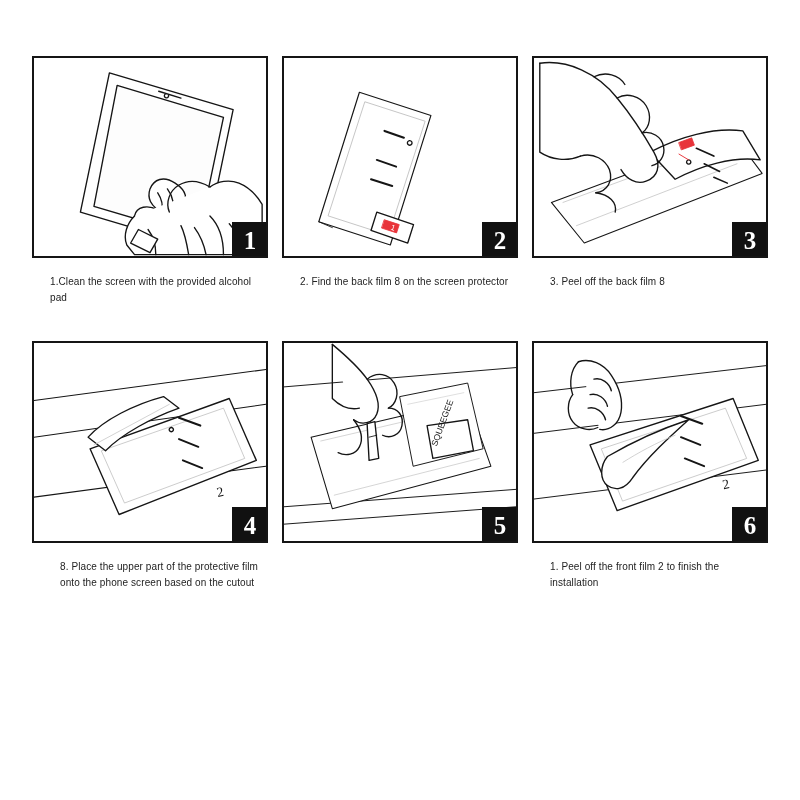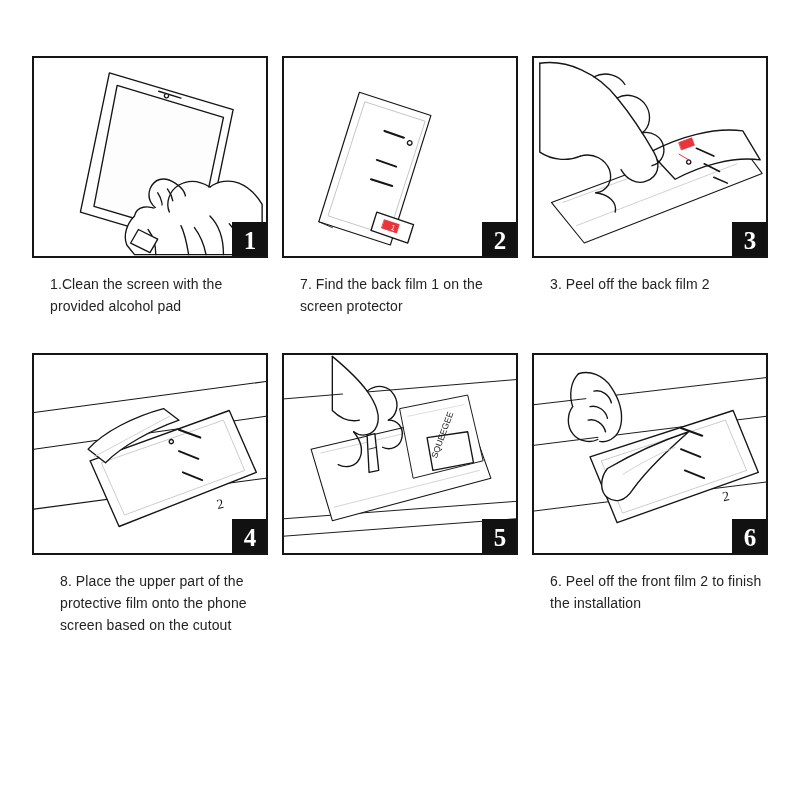--- a/index.html
+++ b/index.html
@@ -63,21 +63,21 @@
     display: flex;
     align-items: center;
     justify-content: center;
     line-height: 1;
     letter-spacing: 0;
   }
   .caption {
     margin-top: 16px;
     padding-left: 18px;
     padding-right: 6px;
-    font-size: 14px;
+    font-size: 10px;
     line-height: 1.55;
     color: #232323;
     letter-spacing: 0.1px;
   }
   .cap-indent {
     padding-left: 28px;
   }
 </style>
 </head>
 <body>
@@ -127,21 +127,21 @@
           <path d="M90 124 L112 131" stroke-width="2"></path>
 
           <path d="M96 158 L134 171 L128 190 L90 177 Z" fill="#ffffff"></path>
           <rect x="104" y="166" width="16" height="9" transform="rotate(18 104 166)" fill="#e8343a" stroke="#e8343a" stroke-width="0.8"></rect>
           <text x="110" y="176" transform="rotate(18 110 176)" font-family="Liberation Sans, sans-serif" font-size="8" fill="#ffffff" stroke="none">1</text>
 
           <path d="M36 168 L50 174" stroke-width="0.9"></path>
         </svg>
         <div class="badge">2</div>
       </div>
-      <div class="caption">7. Find the back film 1 on the screen protector</div>
+      <div class="caption">2. Find the back film 8 on the screen protector</div>
     </div>
 
     <div class="cell">
       <div class="panel">
         <svg viewBox="0 0 240 202" fill="none" stroke="#151515" stroke-width="1.4" stroke-linecap="round" stroke-linejoin="round">
 
           <path d="M18 148 L206 78 L236 118 L52 190 Z" fill="#ffffff" stroke-width="1.1"></path>
           <path d="M30 148 L198 86" stroke-width="0.9" stroke="#c9c9c9"></path>
           <path d="M44 172 L210 108" stroke-width="0.9" stroke="#c9c9c9"></path>
 
@@ -157,21 +157,21 @@
           <path d="M6 4 C34 0 66 14 86 40 C104 62 116 82 124 96 C132 110 128 122 116 126 C106 130 96 124 90 114" fill="#ffffff"></path>
           <path d="M86 40 C96 34 110 38 116 48 C122 58 120 70 112 76"></path>
           <path d="M112 76 C122 74 132 80 134 90 C136 100 130 108 122 110"></path>
           <path d="M62 18 C74 12 88 16 94 26"></path>
           <path d="M6 4 L6 96 C18 104 34 106 48 100"></path>
           <path d="M48 100 C62 96 74 104 78 114 C82 126 76 136 64 138"></path>
           <path d="M64 138 C78 140 86 148 84 158"></path>
         </svg>
         <div class="badge">3</div>
       </div>
-      <div class="caption">3. Peel off the back film 2</div>
+      <div class="caption">3. Peel off the back film 8</div>
     </div>
 
   </div>
 
   <div class="grid row2">
 
     <div class="cell">
       <div class="panel">
         <svg viewBox="0 0 240 202" fill="none" stroke="#151515" stroke-width="1.4" stroke-linecap="round" stroke-linejoin="round">
 
@@ -250,17 +250,17 @@
           <path d="M46 18 C38 26 36 40 40 52"></path>
           <path d="M40 52 C34 60 34 72 40 80 C46 88 58 90 66 86"></path>
           <path d="M62 36 C70 34 78 40 80 48"></path>
           <path d="M58 52 C66 50 74 56 76 64"></path>
           <path d="M56 66 C64 64 72 70 74 78"></path>
 
           <text x="196" y="150" font-family="Liberation Serif, serif" font-size="14" fill="#151515" stroke="none" transform="rotate(-12 196 150)">2</text>
         </svg>
         <div class="badge">6</div>
       </div>
-      <div class="caption">6. Peel off the front film 2 to finish the installation</div>
+      <div class="caption">1. Peel off the front film 2 to finish the installation</div>
     </div>
 
   </div>
 </div>
 
 </body></html>

